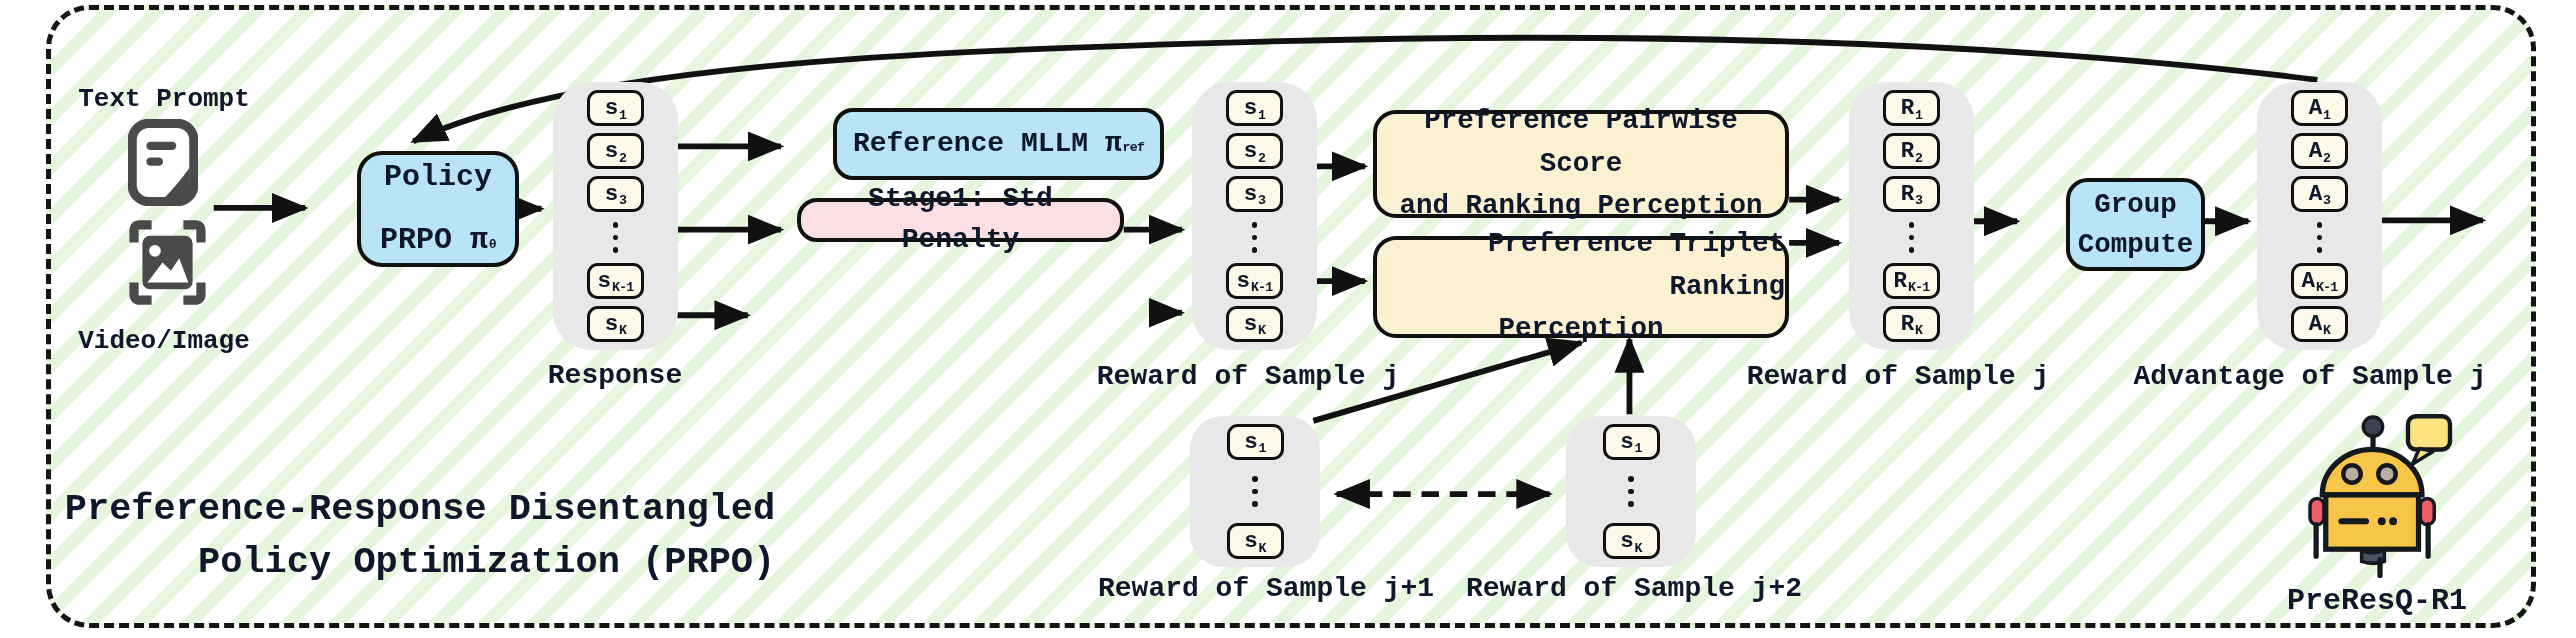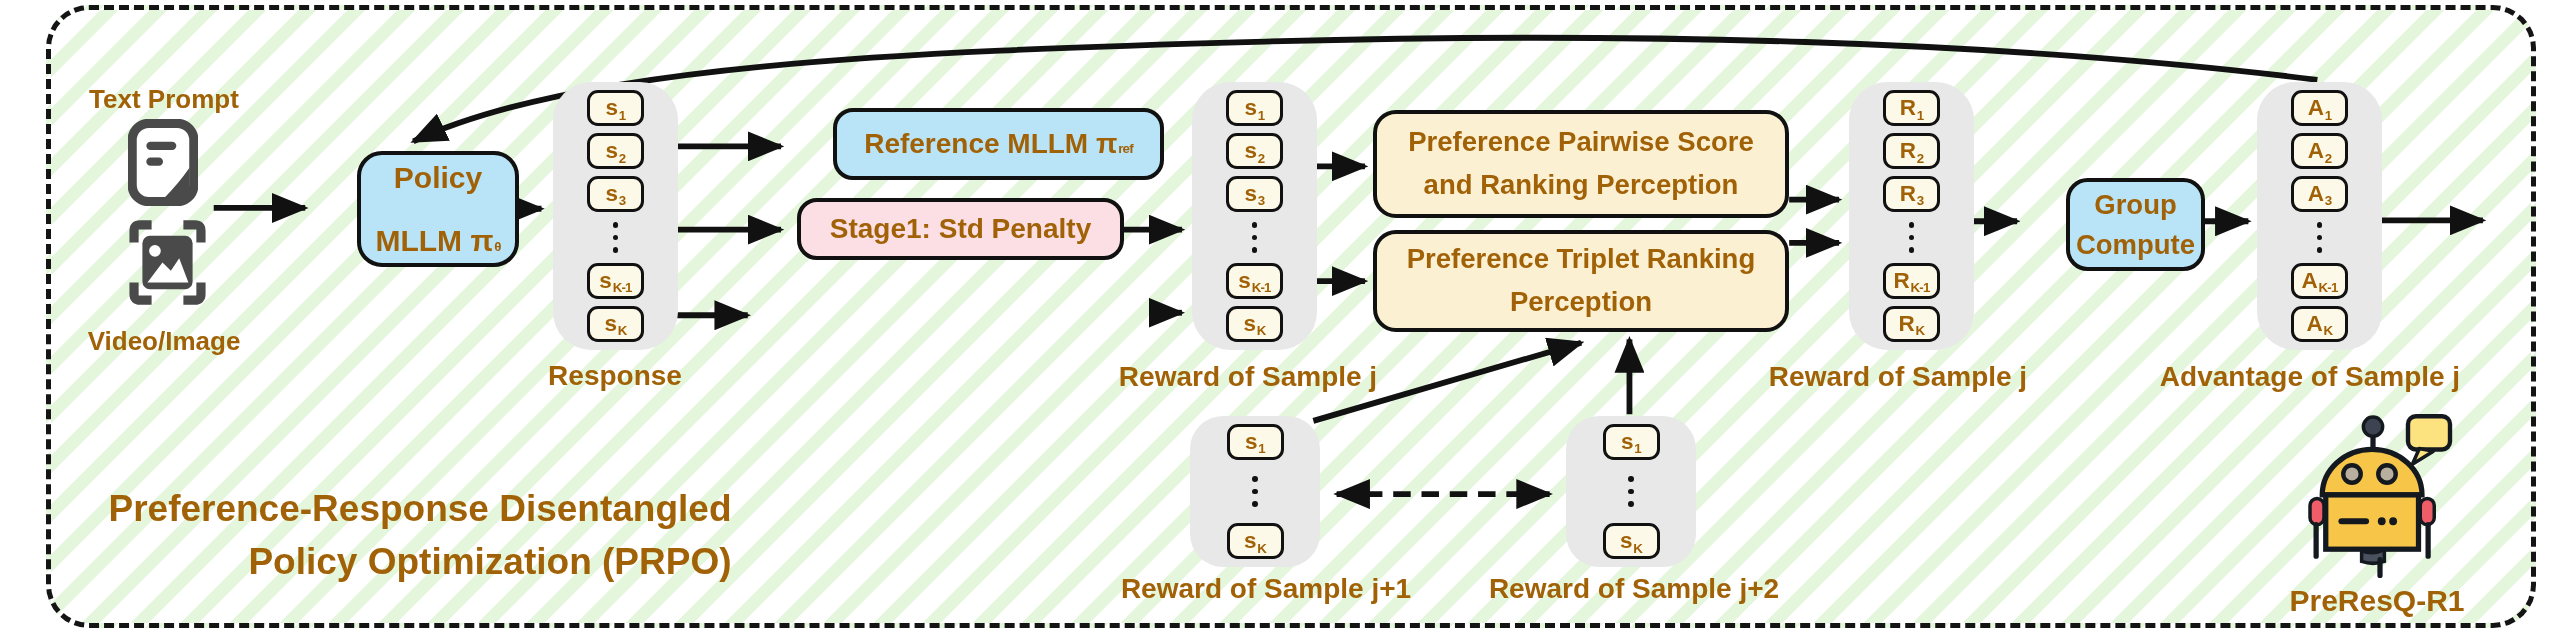--- a/index.html
+++ b/index.html
@@ -1,18 +1,18 @@
 <!DOCTYPE html>
 <html style="--policy-blue: #b9e4f8; --pink: #fbdfe4; --pale-blue: #e2f3fc; --cream: #fbf0d2; --cell-cream: #fdf9e8; --column-gray: #e8e8e8; --stripe-green: #e4f7dc; --robot-yellow: #f7c648; --robot-red: #ef5e68; --ink: #111111;font-size:13.3px"><head>
 <meta charset="utf-8">
 <style>
   html,body{margin:0;padding:0;background:#ffffff;}
   #canvas{
     position:relative;width:2576px;height:638px;background:#ffffff;overflow:hidden;
-    font-family:Liberation Sans, sans-serif;color:#a16207;
+    font-family:Liberation Mono, monospace;color:#0f172a;
   }
   .frame{
     position:absolute;left:46px;top:5px;width:2490px;height:623px;box-sizing:border-box;
     border:5.8px dashed #141414;border-radius:43px;
     background:repeating-linear-gradient(135deg, var(--stripe-green,#e4f7dc) 0 12.5px, #ffffff 12.5px 35px);
   }
   svg.arrows{position:absolute;left:0;top:0;z-index:2;}
   .arr{stroke:#111;stroke-width:7;fill:none;}
   .arrd{stroke:#111;stroke-width:7;fill:none;stroke-dasharray:21 13;}
   .box{
@@ -103,21 +103,21 @@
       <rect x="16" y="20" width="60" height="64" rx="9" fill="#4a4a4a"></rect>
       <circle cx="31" cy="38" r="7" fill="#ffffff"></circle>
       <path d="M22,76 L40,52 L50,62 L60,47 L71,76 Z" fill="#ffffff"></path>
     </svg>
   </div>
 
   <div class="lbl" style="left:164px;top:326px;font-size:26px;">Video/Image</div>
 
   <div class="box blue" style="left:316px;top:151px;width:162px;height:116px;border-radius:25px;font-size:30px;gap:20px;">
     <span>Policy</span>
-    <span><span>MLLM π</span><span class="sub">θ</span></span>
+    <span><span>PRPO π</span><span class="sub">θ</span></span>
   </div>
 
   <div class="col" style="left:553px;top:82px;width:125px;height:268px;">
     <div class="cell">
         <span>s</span>
         <span class="sub">1</span>
       </div>
     <div class="cell">
         <span>s</span>
         <span class="sub">2</span>
@@ -138,21 +138,21 @@
     <div class="cell">
         <span>s</span>
         <span class="sub">K</span>
       </div>
   </div>
   <div class="lbl" style="left:615px;top:360px;">Response</div>
 
   <div class="box blue" style="left:792px;top:108px;width:331px;height:72px;border-radius:20px;font-size:28px;">
     <span><span>Reference MLLM π</span><span class="sub">ref</span></span>
   </div>
-  <div class="box pink" style="left:797px;top:198px;width:327px;height:62px;border-radius:20px;font-size:28px;">
+  <div class="box pink" style="left:797px;top:198px;width:327px;height:44px;border-radius:20px;font-size:28px;">
     <span>Stage1: Std Penalty</span>
   </div>
 
   <div class="col" style="left:1192px;top:82px;width:125px;height:268px;">
     <div class="cell">
         <span>s</span>
         <span class="sub">1</span>
       </div>
     <div class="cell">
         <span>s</span>
@@ -175,21 +175,21 @@
         <span>s</span>
         <span class="sub">K</span>
       </div>
   </div>
   <div class="lbl" style="left:1248px;top:361px;">Reward of Sample j</div>
 
   <div class="box cream" style="left:1373px;top:110px;width:416px;height:108px;border-radius:23px;font-size:27.5px;line-height:1.55;">
     <span>Preference Pairwise Score</span>
     <span>and Ranking Perception</span>
   </div>
-  <div class="box cream" style="left:1373px;top:230px;width:416px;height:102px;border-radius:23px;font-size:27.5px;line-height:1.55;">
+  <div class="box cream" style="left:1373px;top:236px;width:416px;height:102px;border-radius:23px;font-size:27.5px;line-height:1.55;text-align:right;">
     <span>Preference Triplet Ranking</span>
     <span>Perception</span>
   </div>
 
   <div class="col" style="left:1849px;top:82px;width:125px;height:268px;">
     <div class="cell">
         <span>R</span>
         <span class="sub">1</span>
       </div>
     <div class="cell">

